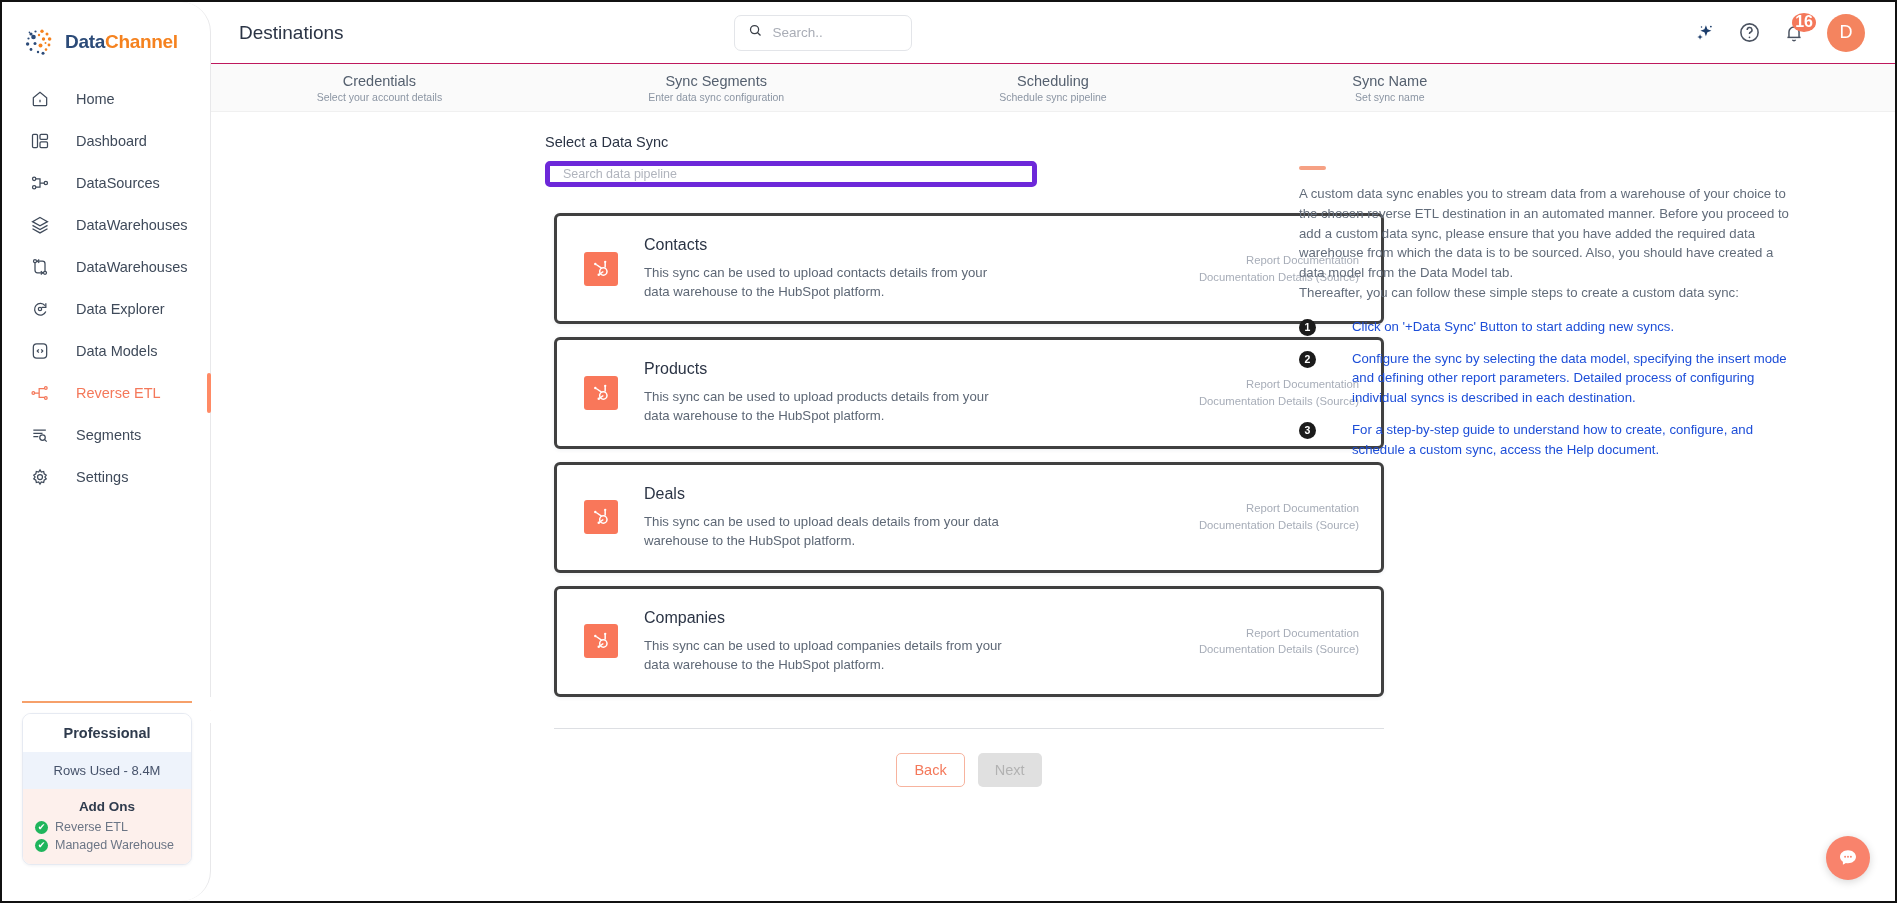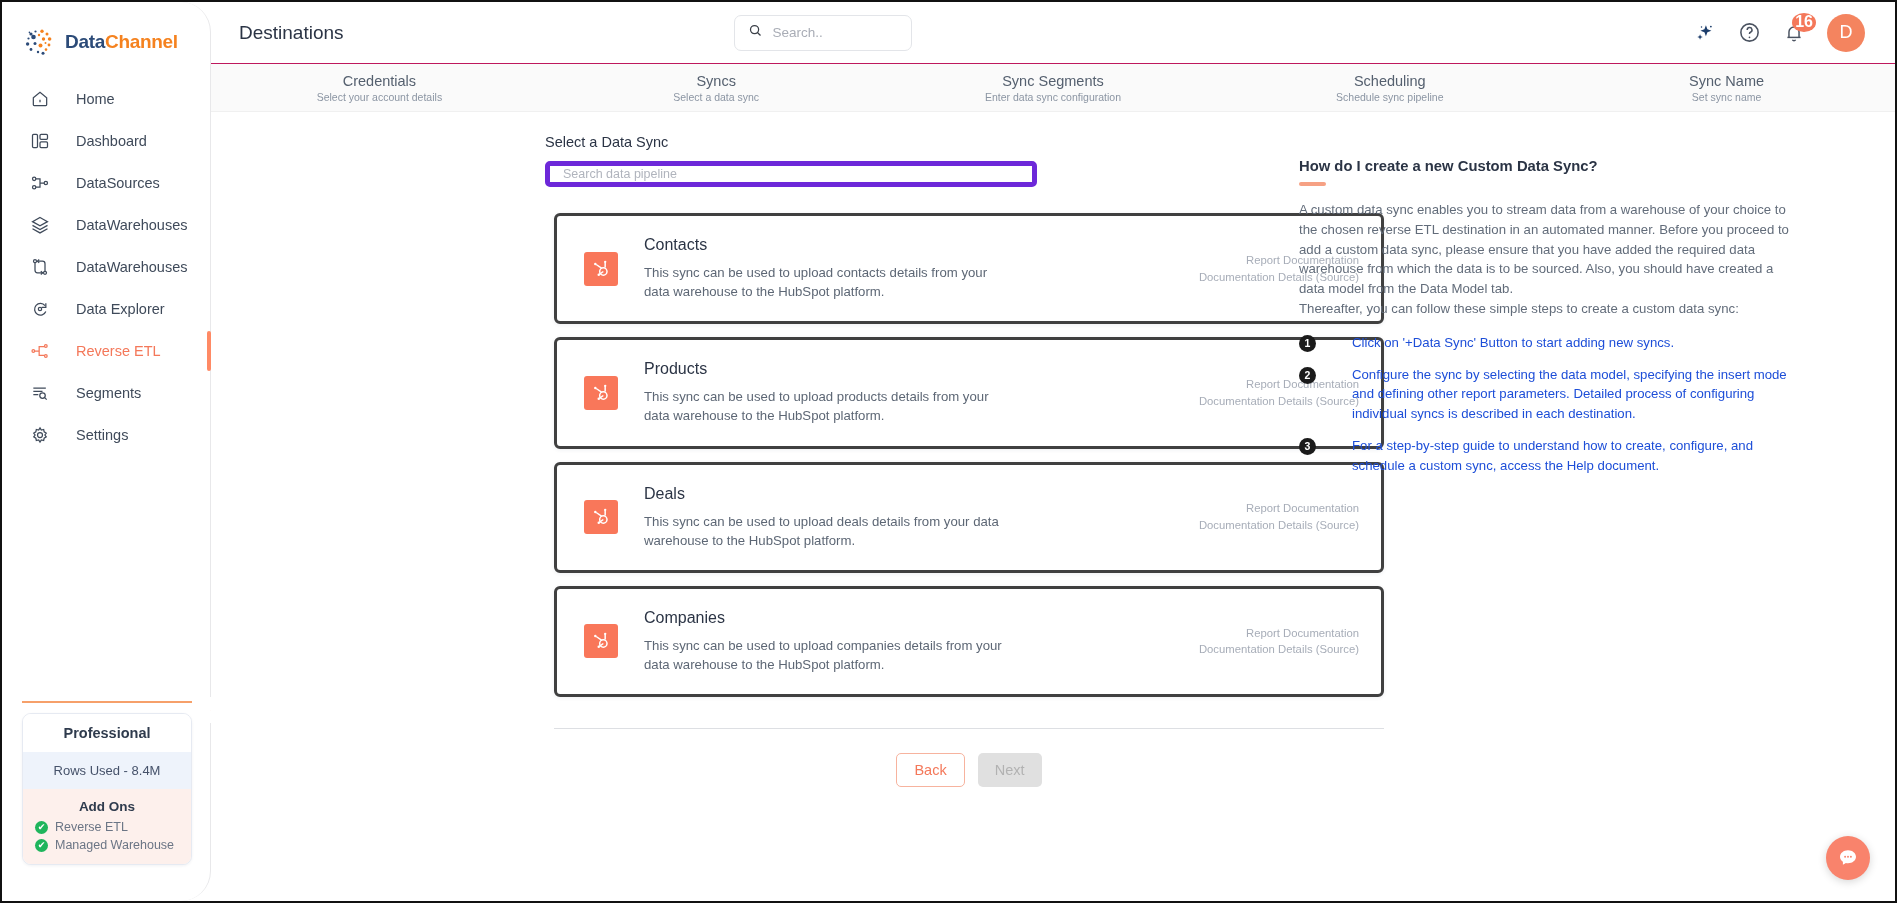--- a/index.html
+++ b/index.html
@@ -261,20 +261,29 @@
       <div class="nav-item">
         <span class="ico">
             <svg width="20" height="20" viewBox="0 0 24 24" fill="none" stroke="#3f4a5a" stroke-width="1.5">
               <path d="M18 8a7 7 0 1 0 1 7"></path>
               <path d="M19 5v5h-5"></path>
               <circle cx="12" cy="12" r="2"></circle>
             </svg>
           </span>
         <span>Data Explorer</span>
       </div>
+      <div class="nav-item">
+        <span class="ico">
+            <svg width="20" height="20" viewBox="0 0 24 24" fill="none" stroke="#3f4a5a" stroke-width="1.5">
+              <rect x="4" y="3.5" width="16" height="17" rx="4"></rect>
+              <path d="m10.5 10-1.8 2 1.8 2M13.5 10l1.8 2-1.8 2"></path>
+            </svg>
+          </span>
+        <span>Data Models</span>
+      </div>
       <div class="nav-item active">
         <span class="ico">
             <svg width="20" height="20" viewBox="0 0 24 24" fill="none" stroke="#f4785a" stroke-width="1.5">
               <circle cx="4" cy="12" r="1.6"></circle>
               <circle cx="19" cy="6" r="1.6"></circle>
               <circle cx="19" cy="18" r="1.6"></circle>
               <path d="M5.6 12h5.4V6.8h6.4M11 12v5.2h6.4M11 12h-5.4"></path>
             </svg>
           </span>
         <span>Reverse ETL</span>
@@ -362,24 +371,20 @@
           <span class="badge">16</span>
         </span>
         <span class="avatar">D</span>
       </div>
     </header>
 
     <div class="stepper">
       <div class="step">
         <div class="step-label">Credentials</div>
         <div class="step-sub">Select your account details</div>
-      </div>
-      <div class="step">
-        <div class="step-label">Syncs</div>
-        <div class="step-sub">Select a data sync</div>
       </div>
       <div class="step">
         <div class="step-label">Sync Segments</div>
         <div class="step-sub">Enter data sync configuration</div>
       </div>
       <div class="step">
         <div class="step-label">Scheduling</div>
         <div class="step-sub">Schedule sync pipeline</div>
       </div>
       <div class="step">
@@ -492,21 +497,20 @@
         <div class="footer-actions">
           <div class="hr"></div>
           <div class="btn-row">
             <div class="btn btn-back">Back</div>
             <div class="btn btn-next">Next</div>
           </div>
         </div>
       </div>
 
       <div class="right-col">
-        <div class="help-title">How do I create a new Custom Data Sync?</div>
         <div class="help-rule"></div>
         <div class="help-para">A custom data sync enables you to stream data from a warehouse of your choice to the chosen reverse ETL destination in an automated manner. Before you proceed to add a custom data sync, please ensure that you have added the required data warehouse from which the data is to be sourced. Also, you should have created a data model from the Data Model tab.</div>
         <div class="help-para">Thereafter, you can follow these simple steps to create a custom data sync:</div>
         <div class="steps">
           <div class="stp">
             <div class="stp-num">1</div>
             <div class="stp-txt">Click on '+Data Sync' Button to start adding new syncs.</div>
           </div>
           <div class="stp">
             <div class="stp-num">2</div>

